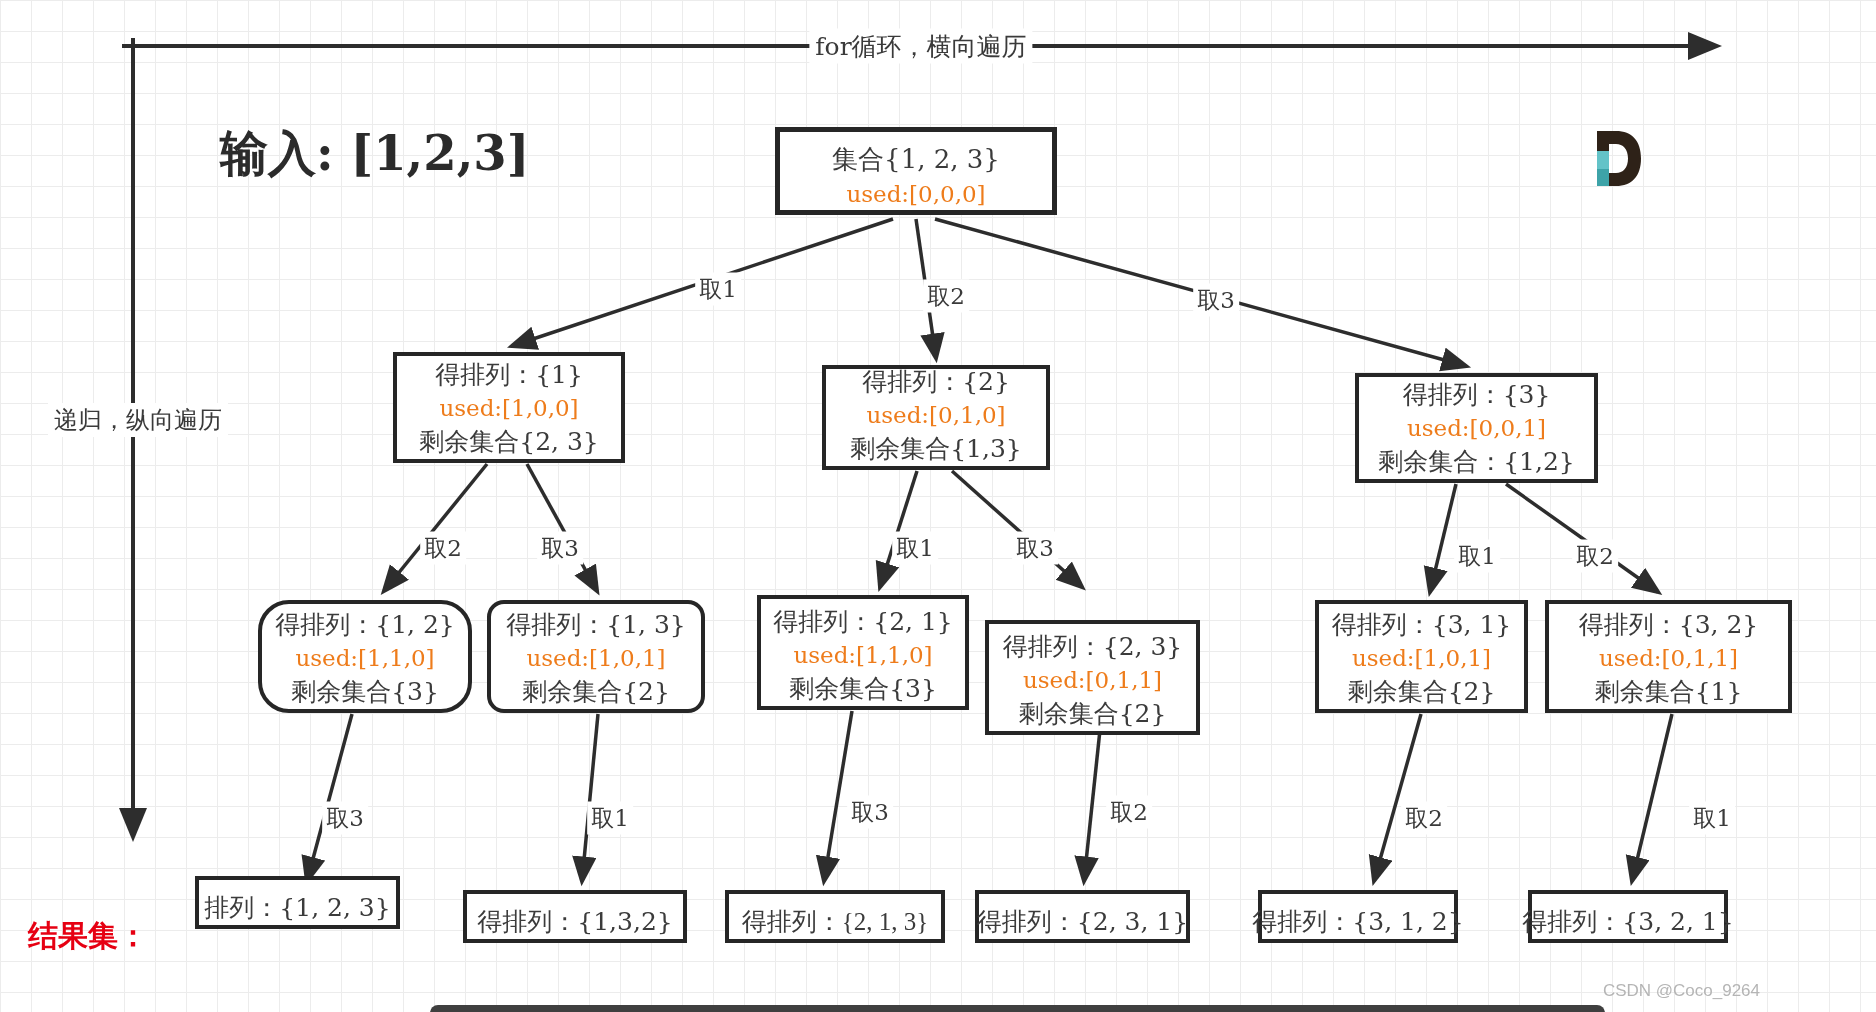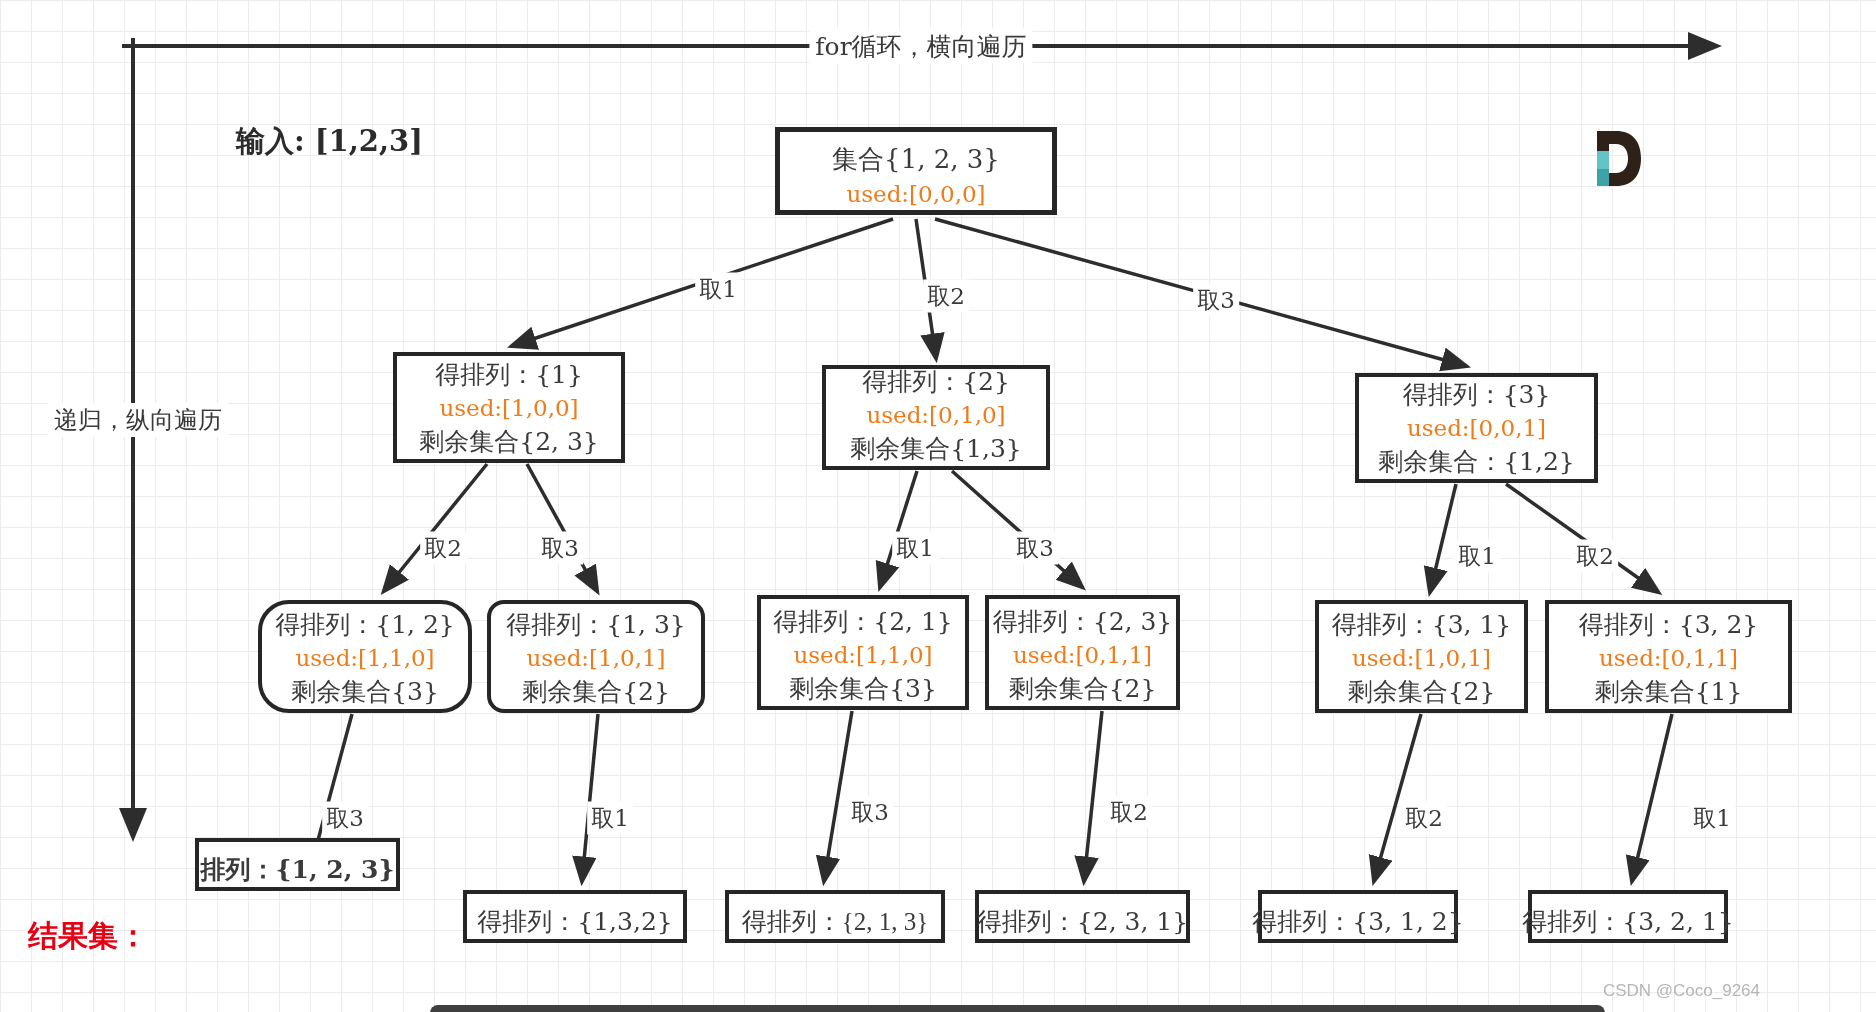--- a/index.html
+++ b/index.html
@@ -26,21 +26,21 @@
   .result .t{font-size:25px;}
   .elbl{
     position:absolute;transform:translate(-50%,-50%);
     background:#fff;padding:1px 4px;font-size:23px;color:#3a3a3a;white-space:nowrap;
   }
   .axis-lbl{
     position:absolute;transform:translate(-50%,-50%);
     background:#fff;padding:1px 6px;font-size:25px;color:#3a3a3a;white-space:nowrap;
   }
   .input-lbl{
-    position:absolute;left:220px;top:122px;font-size:29px;font-weight:bold;color:#2b2b2b;white-space:nowrap;margin-left:16px;
+    position:absolute;left:220px;top:122px;font-size:48px;font-weight:bold;color:#2b2b2b;white-space:nowrap;
   }
   .result-set{
     position:absolute;left:28px;top:916px;font-size:30px;font-weight:bold;color:#e60012;white-space:nowrap;
   }
   .logo{position:absolute;left:1487px;top:130px;width:210px;text-align:center;}
   .logo .mark{margin-left:48px;display:block;}
   .logo .brand{display:block;margin-top:6px;font-size:30px;font-weight:bold;color:#151515;letter-spacing:3px;white-space:nowrap;}
   .watermark{
     position:absolute;right:116px;top:981px;font-size:17px;color:#b5b5b5;
     font-family:"Liberation Sans","DejaVu Sans",sans-serif;white-space:nowrap;
@@ -118,37 +118,37 @@
   <div class="node" style="left:487px;top:600px;width:218px;height:113px;border-radius:17px;">
     <span class="t">得排列：{1, 3}</span>
     <span class="u">used:[1,0,1]</span>
     <span class="t">剩余集合{2}</span>
   </div>
   <div class="node" style="left:757px;top:595px;width:212px;height:115px;">
     <span class="t">得排列：{2, 1}</span>
     <span class="u">used:[1,1,0]</span>
     <span class="t">剩余集合{3}</span>
   </div>
-  <div class="node" style="left:985px;top:595px;width:195px;height:115px;">
+  <div class="node" style="left:985px;top:620px;width:215px;height:115px;">
     <span class="t">得排列：{2, 3}</span>
     <span class="u">used:[0,1,1]</span>
     <span class="t">剩余集合{2}</span>
   </div>
   <div class="node" style="left:1315px;top:600px;width:213px;height:113px;">
     <span class="t">得排列：{3, 1}</span>
     <span class="u">used:[1,0,1]</span>
     <span class="t">剩余集合{2}</span>
   </div>
   <div class="node" style="left:1545px;top:600px;width:247px;height:113px;">
     <span class="t">得排列：{3, 2}</span>
     <span class="u">used:[0,1,1]</span>
     <span class="t">剩余集合{1}</span>
   </div>
 
-  <div class="node result" style="left:195px;top:838px;width:205px;height:53px;font-weight:bold;">
+  <div class="node result" style="left:195px;top:876px;width:205px;height:53px;">
     <span class="t">排列：{1, 2, 3}</span>
   </div>
   <div class="node result" style="left:463px;top:890px;width:224px;height:53px;">
     <span class="t">得排列：{1,3,2}</span>
   </div>
   <div class="node result" style="left:725px;top:890px;width:220px;height:53px;font-family:Liberation Serif, serif;">
     <span class="t">得排列：{2, 1, 3}</span>
   </div>
   <div class="node result" style="left:975px;top:890px;width:215px;height:53px;">
     <span class="t">得排列：{2, 3, 1}</span>

